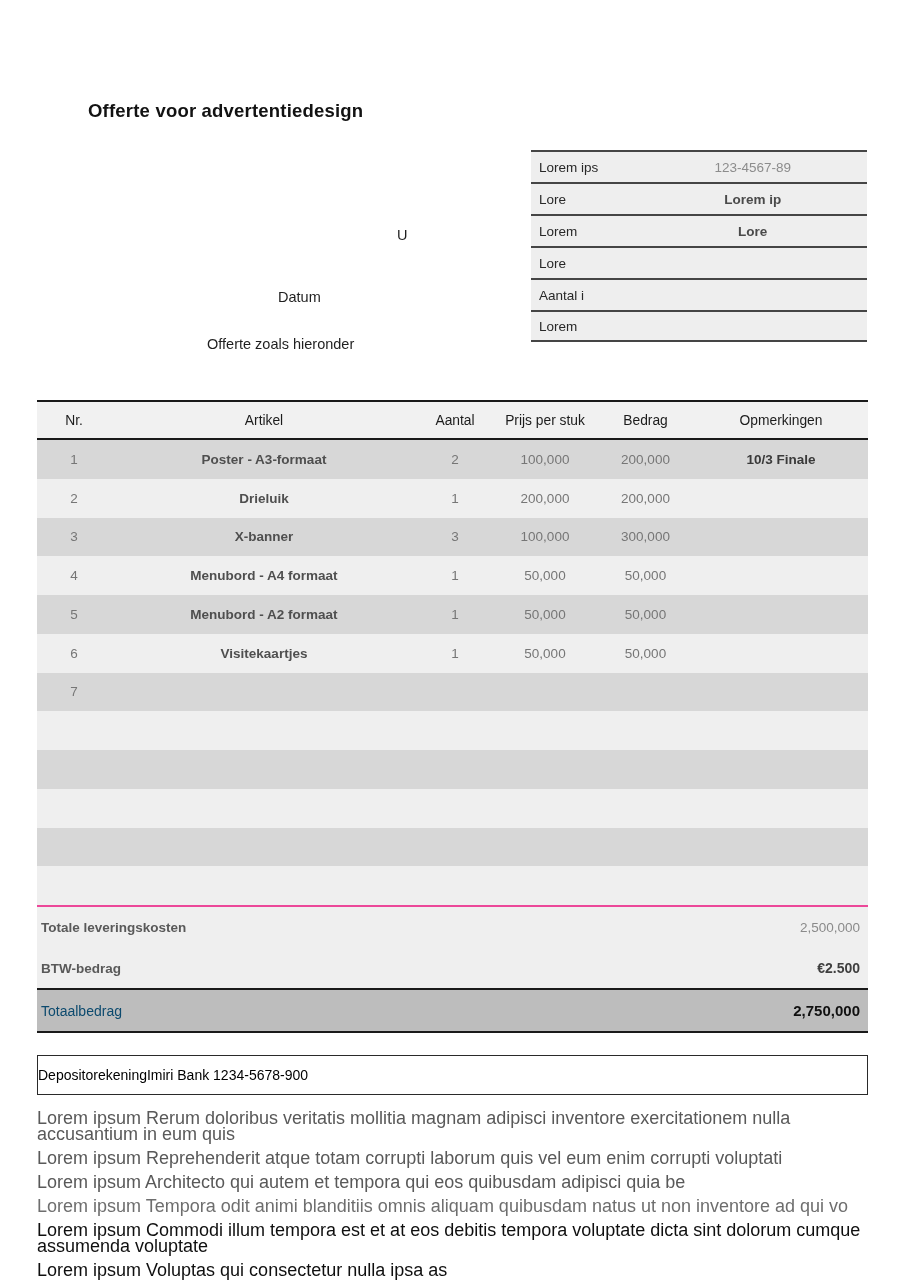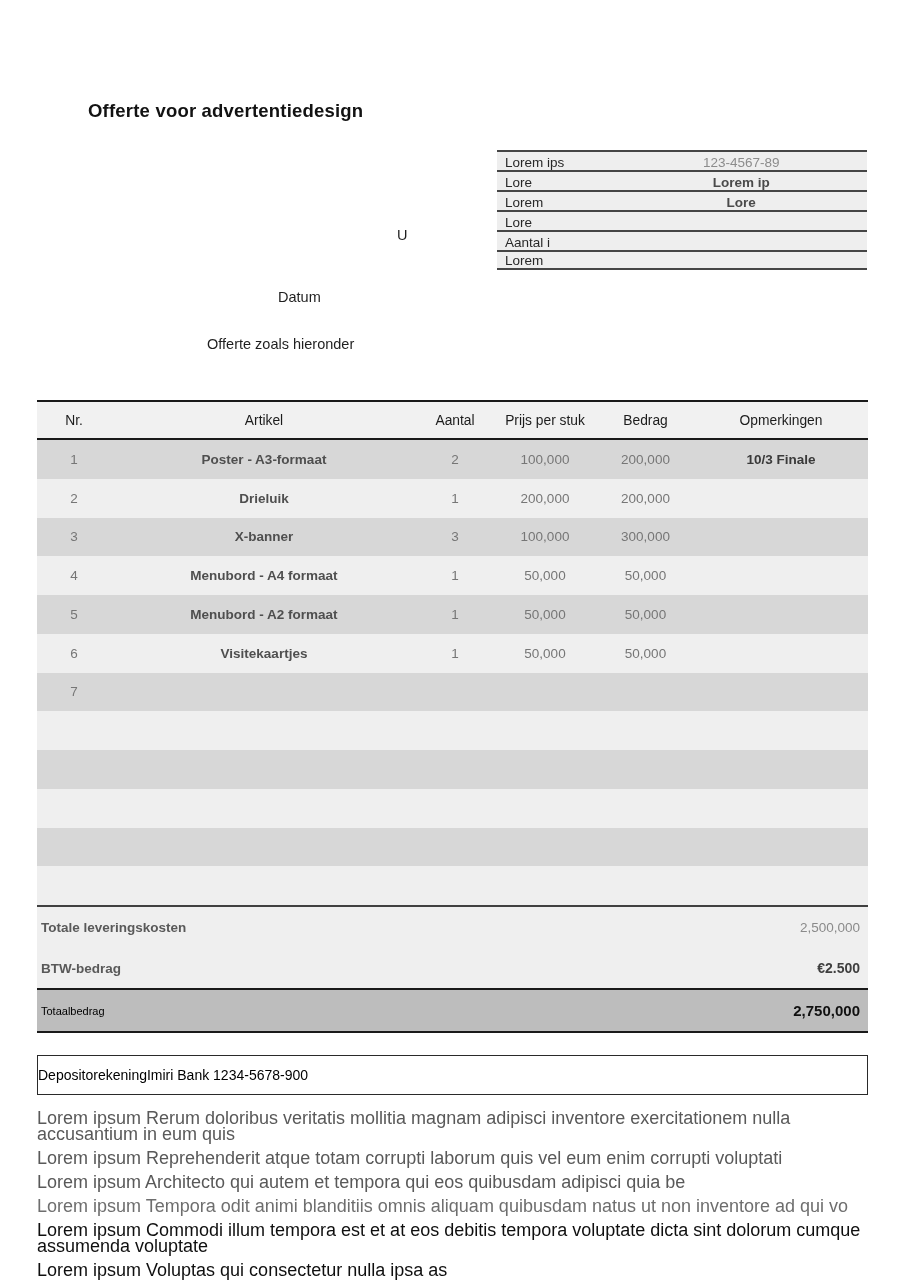--- a/index.html
+++ b/index.html
@@ -15,23 +15,24 @@
   .doc-title { left:88px; top:100px; font-size:18.5px; font-weight:bold; color:#121212; letter-spacing:.2px; }
 
   
   .intro-u      { left:397px; top:227px; font-size:14.5px; color:#1f1f1f; }
   .intro-datum  { left:278px; top:289px; font-size:14.5px; color:#1f1f1f; }
   .intro-offer  { left:207px; top:336px; font-size:14.5px; color:#1f1f1f; }
 
   
   .info-table { left:497px; top:150px; width:370px; }
   .info-row {
-    display:flex; align-items:flex-end; height:20px;
+    display:flex; align-items:center; height:32px;
     background:#eeeeee; border-top:2px solid #454545;
     font-size:13.5px;
+    margin-left:34px;
   }
   .info-row:last-child { border-bottom:2px solid #454545; }
   .info-label { width:32%; padding-left:8px; color:#282828; }
   .info-value { width:68%; text-align:center; }
   .info-row.v-muted .info-value { color:#8c8c8c; }
   .info-row.v-bold  .info-value { font-weight:bold; color:#4a4a4a; }
 
   
   .items-table { left:37px; top:400px; width:831px; }
   .grid-row {
@@ -46,35 +47,35 @@
   }
   .items-header > div { text-align:center; }
   #items-body .grid-row { height:38.75px; font-size:13.5px; }
   #items-body .grid-row:nth-child(odd)  { background:#d7d7d7; }
   #items-body .grid-row:nth-child(even) { background:#efefef; }
   .c-nr, .c-qty, .c-prijs, .c-bedrag { text-align:center; color:#767676; }
   .c-art { text-align:center; font-weight:bold; color:#4f4f4f; }
   .c-opm { text-align:center; font-weight:bold; color:#3a3a3a; }
 
   
-  .totals { border-top:2px solid #404040; }
+  .totals { border-top:2px solid #ec4899; }
   .total-row {
     display:flex; align-items:center; justify-content:space-between;
     background:#efefef; padding:0 8px 0 4px;
   }
   .total-row .t-label { font-weight:bold; color:#595959; font-size:13.5px; }
   .row-delivery { height:41px; }
   .row-delivery .t-value { color:#8a8a8a; font-size:13.5px; }
   .row-btw { height:40px; }
   .row-btw .t-value { font-weight:bold; color:#3f3f3f; font-size:14px; }
   .row-grand {
     height:45px; background:#bdbdbd;
     border-top:2px solid #1a1a1a; border-bottom:2px solid #1a1a1a;
   }
-  .row-grand .t-label { font-weight:normal; color:#000000; font-size:11px; }
+  .row-grand .t-label { font-weight:normal; color:#0c4a6e; font-size:14px; }
   .row-grand .t-value { font-weight:bold; color:#101010; font-size:15px; }
 
   
   .bank-box {
     left:37px; top:1055px; width:831px; height:40px;
     border:1.5px solid #2a2a2a;
     display:flex; align-items:center; 
     font-size:14px; color:#000000;
   }
 

